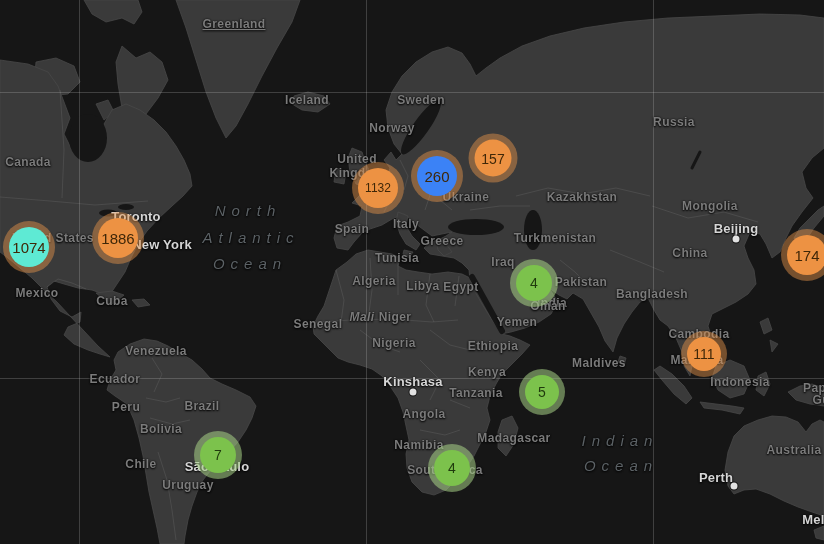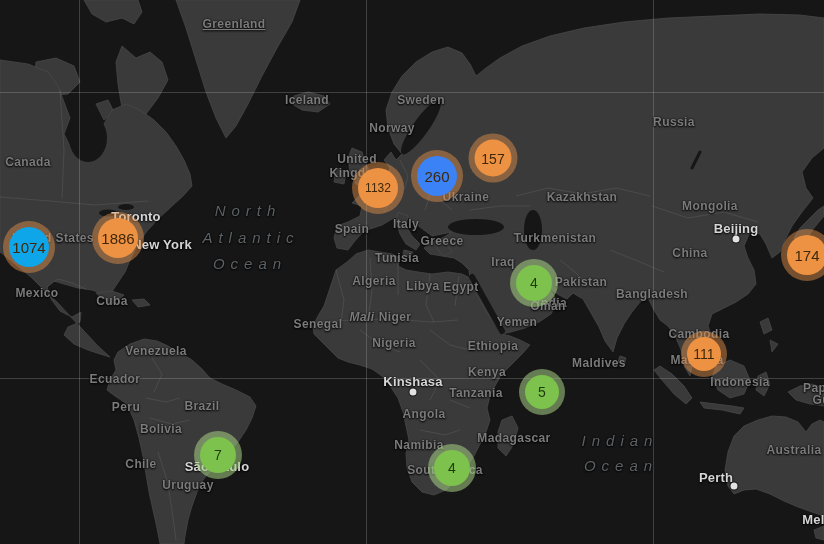--- a/index.html
+++ b/index.html
@@ -188,21 +188,21 @@
       <div class="lbl city" style="left: 136px; top: 216px;">Toronto</div>
       <div class="lbl city" style="left: 162px; top: 244px;">New York</div>
       <div class="lbl city" style="left: 736px; top: 228px;">Beijing</div>
       <div class="lbl city" style="left: 413px; top: 381px;">Kinshasa</div>
       <div class="lbl city" style="left: 716px; top: 477px;">Perth</div>
       <div class="lbl city" style="left: 217px; top: 466px;">São Paulo</div>
       <div class="lbl city" style="left: 836px; top: 519px;">Melbourne</div>
       <div class="city-dot" style="left: 736px; top: 239px;"></div>
       <div class="city-dot" style="left: 413px; top: 392px;"></div>
       <div class="city-dot" style="left: 734px; top: 486px;"></div>
-      <div class="cluster" style="left: 29px; top: 247px; width: 40px; height: 40px; background: #0ea5e9; color: rgb(63, 39, 8); box-shadow: rgba(235, 150, 75, 0.45) 0px 0px 0px 6px; font-size: 15px;">1074</div>
+      <div class="cluster" style="left: 29px; top: 247px; width: 40px; height: 40px; background: #5eead4; color: rgb(63, 39, 8); box-shadow: rgba(235, 150, 75, 0.45) 0px 0px 0px 6px; font-size: 15px;">1074</div>
       <div class="cluster" style="left: 118px; top: 238px; width: 40px; height: 40px; background: rgb(237, 146, 67); color: rgb(63, 39, 8); box-shadow: rgba(235, 150, 75, 0.45) 0px 0px 0px 6px; font-size: 15px;">1886</div>
       <div class="cluster" style="left: 378px; top: 188px; width: 40px; height: 40px; background: rgb(237, 146, 67); color: rgb(63, 39, 8); box-shadow: rgba(235, 150, 75, 0.45) 0px 0px 0px 6px; font-size: 12px;">1132</div>
       <div class="cluster" style="left: 437px; top: 176px; width: 40px; height: 40px; background: #3b82f6; color: rgb(63, 39, 8); box-shadow: rgba(235, 150, 75, 0.45) 0px 0px 0px 6px; font-size: 15px;">260</div>
       <div class="cluster" style="left: 493px; top: 158px; width: 37px; height: 37px; background: rgb(237, 146, 67); color: rgb(63, 39, 8); box-shadow: rgba(235, 150, 75, 0.45) 0px 0px 0px 6px; font-size: 14px;">157</div>
       <div class="cluster" style="left: 807px; top: 255px; width: 40px; height: 40px; background: rgb(237, 146, 67); color: rgb(63, 39, 8); box-shadow: rgba(235, 150, 75, 0.45) 0px 0px 0px 6px; font-size: 15px;">174</div>
       <div class="cluster" style="left: 704px; top: 354px; width: 34px; height: 34px; background: rgb(237, 146, 67); color: rgb(63, 39, 8); box-shadow: rgba(235, 150, 75, 0.45) 0px 0px 0px 6px; font-size: 14px; text-align: right;">111</div>
       <div class="cluster" style="left: 534px; top: 283px; width: 36px; height: 36px; background: rgb(124, 194, 76); color: rgb(31, 58, 13); box-shadow: rgba(168, 210, 135, 0.55) 0px 0px 0px 6px; font-size: 14px;">4</div>
       <div class="cluster" style="left: 542px; top: 392px; width: 34px; height: 34px; background: rgb(124, 194, 76); color: rgb(31, 58, 13); box-shadow: rgba(168, 210, 135, 0.55) 0px 0px 0px 6px; font-size: 14px;">5</div>
       <div class="cluster" style="left: 218px; top: 455px; width: 36px; height: 36px; background: rgb(124, 194, 76); color: rgb(31, 58, 13); box-shadow: rgba(168, 210, 135, 0.55) 0px 0px 0px 6px; font-size: 14px;">7</div>
       <div class="cluster" style="left: 452px; top: 468px; width: 36px; height: 36px; background: rgb(124, 194, 76); color: rgb(31, 58, 13); box-shadow: rgba(168, 210, 135, 0.55) 0px 0px 0px 6px; font-size: 14px;">4</div>

